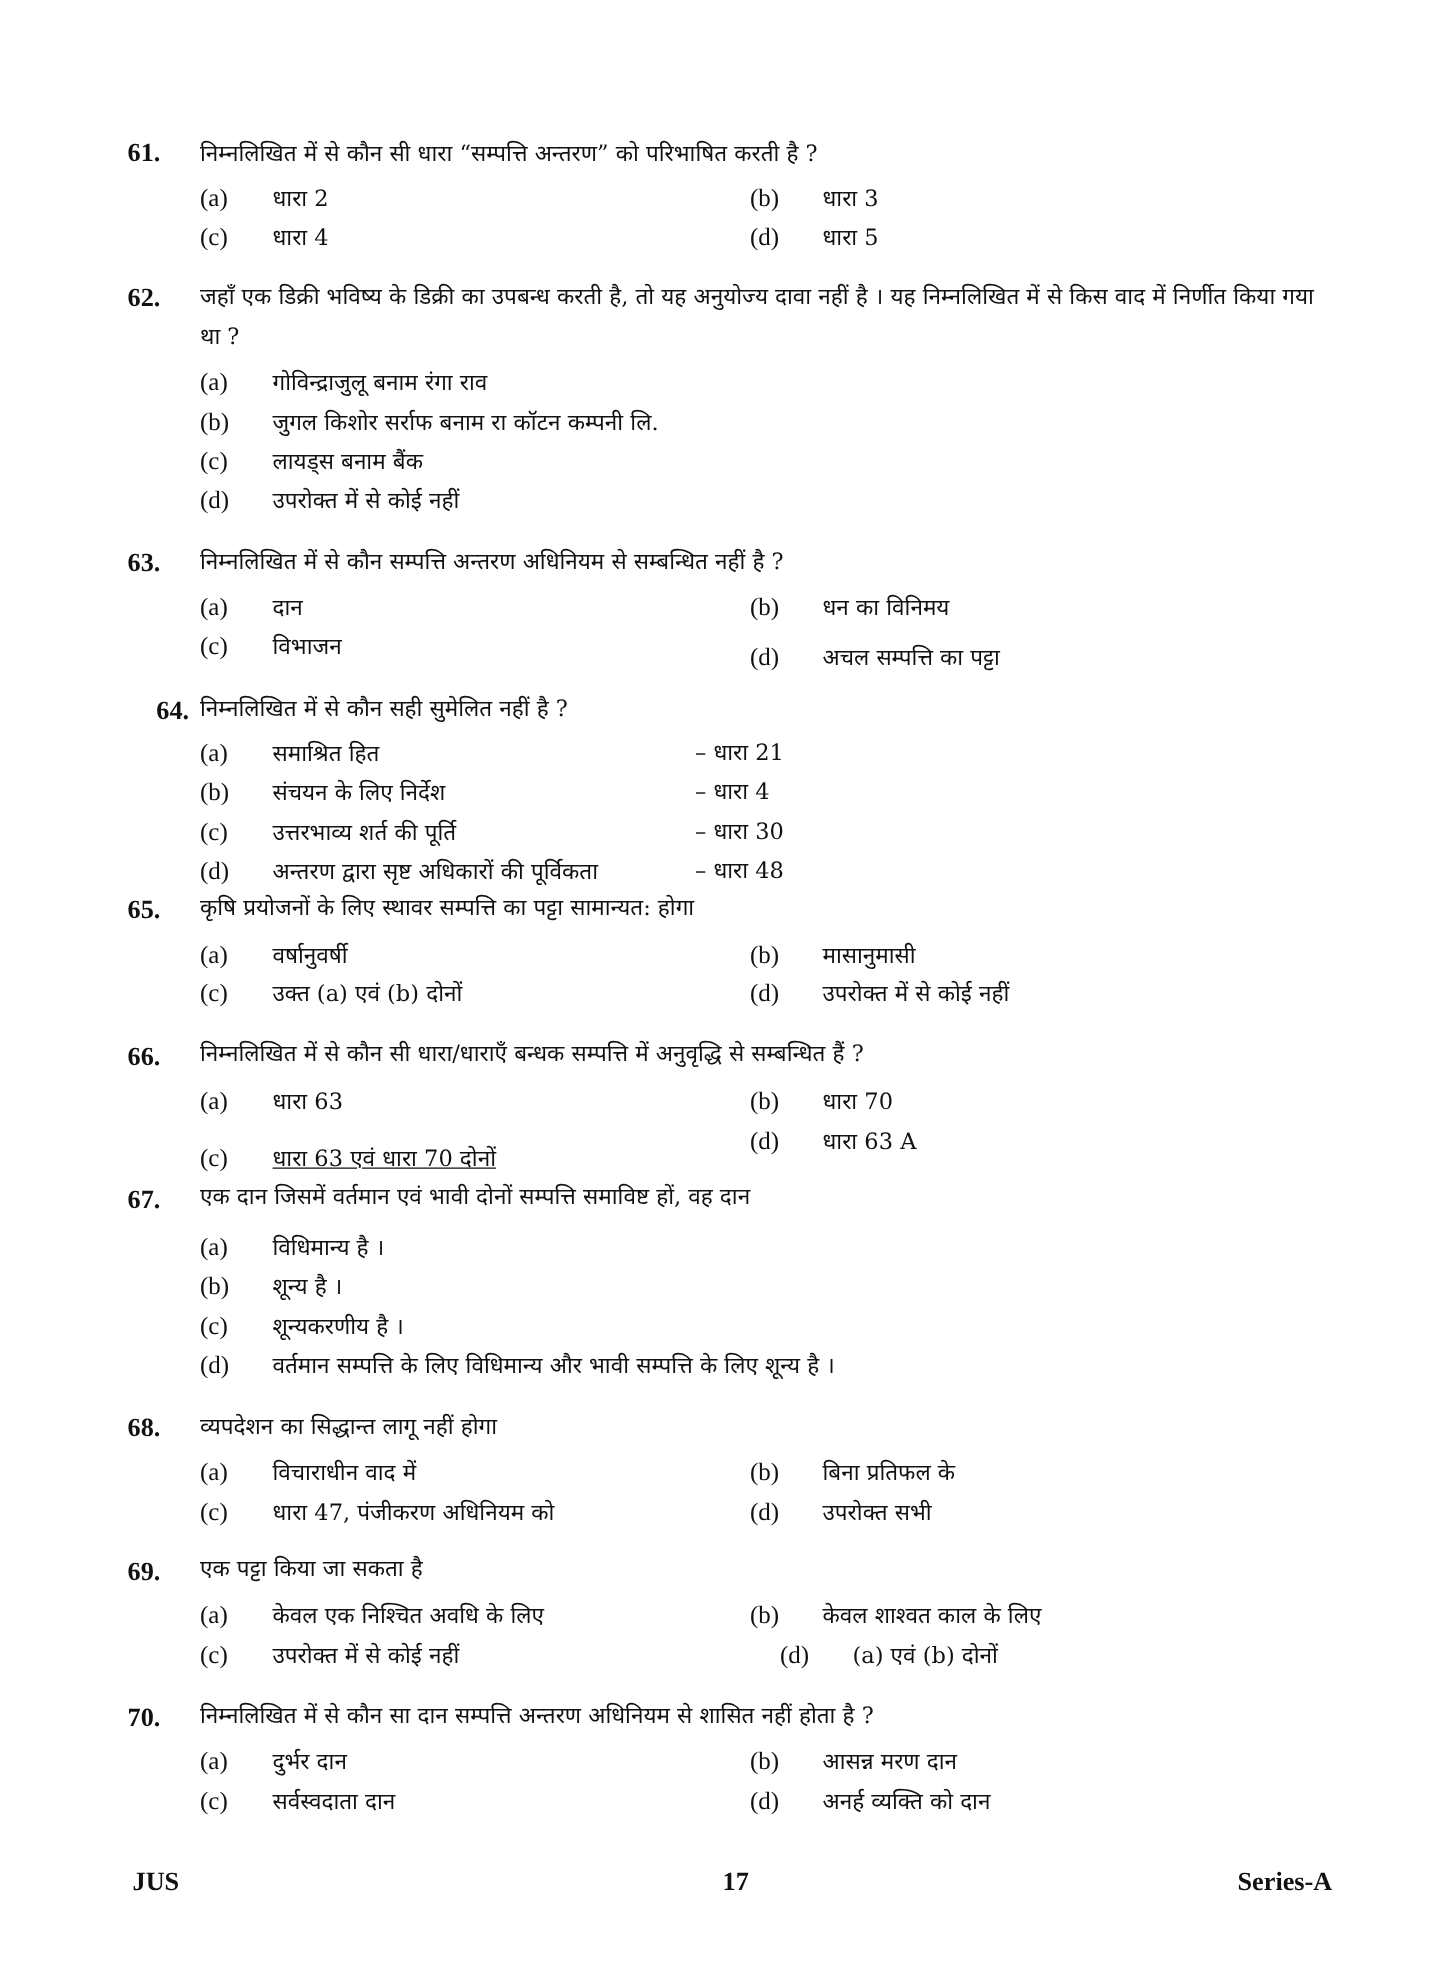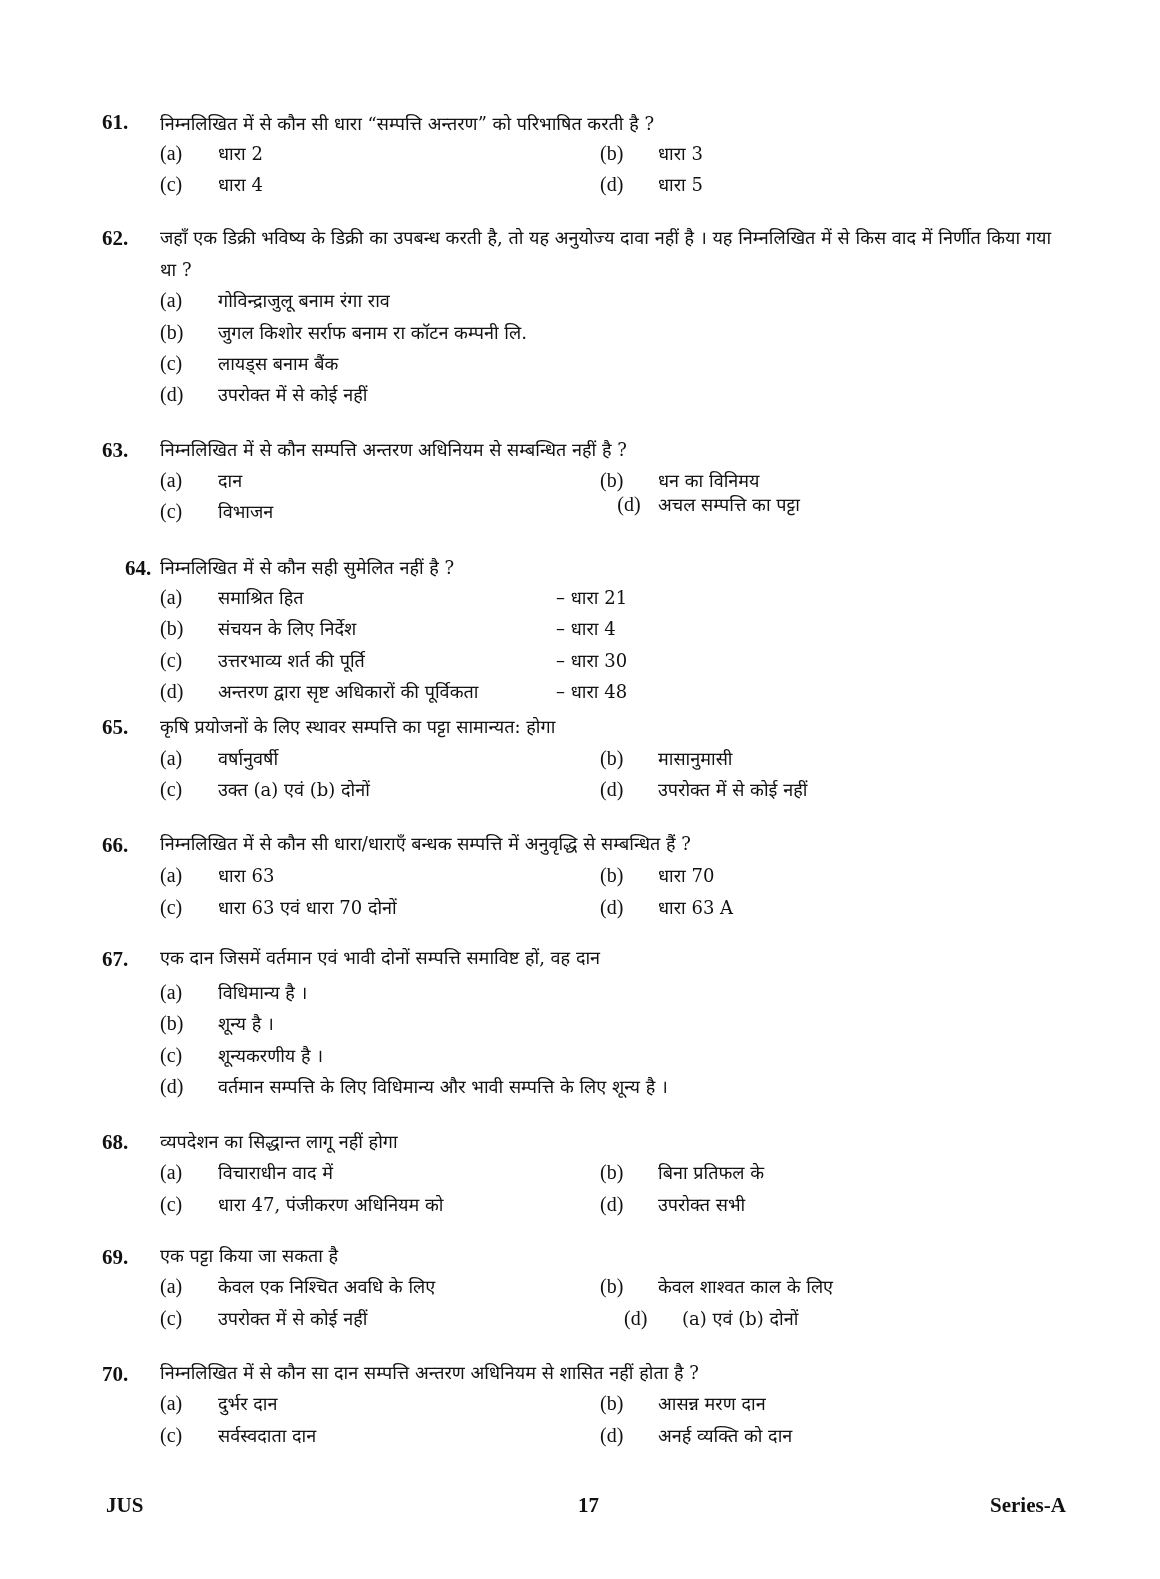--- a/index.html
+++ b/index.html
@@ -3,21 +3,21 @@
 <meta charset="utf-8">
 <style>
   html, body { margin: 0; padding: 0; background: #ffffff; }
   body { width: 1160px; height: 1579px; position: relative; overflow: hidden;
          font-family: "DejaVu Serif", "Liberation Serif", serif; color: #111; }
   .page { position: absolute; inset: 0; }
   .q { position: absolute; left: 0; width: 1160px; }
   .qnum { position: absolute; left: 102px; font-family: "Liberation Serif", serif;
           font-weight: bold; font-size: 21px; }
   .qtext { position: absolute; left: 160px; width: 905px; font-size: 18px; line-height: 32px; }
-  .opt { position: absolute; font-size: 18px; white-space: nowrap; height: 31px; line-height: 29px; }
+  .opt { position: absolute; font-size: 18px; white-space: nowrap; height: 31px; line-height: 40px; }
   .opt .lbl { display: inline-block; width: 58px; font-family: "Liberation Serif", serif; font-size: 20px; }
   .opt .sect { position: absolute; left: 396px; }
   .footer { position: absolute; top: 1457px; font-family: "Liberation Serif", serif;
             font-weight: bold; font-size: 21px; margin-top: 36px; }
 </style>
 </head>
 <body>
 
 <div class="page">
 
@@ -38,21 +38,21 @@
     <div class="opt" style="left:160px; top:127px;"><span class="lbl">(c)</span><span>लायड्स बनाम बैंक</span></div>
     <div class="opt" style="left:160px; top:158px;"><span class="lbl">(d)</span><span>उपरोक्त में से कोई नहीं</span></div>
   </div>
 
   <div class="q" style="top:434px;">
     <span class="qnum" style="top:4px;">63.</span>
     <div class="qtext">निम्नलिखित में से कौन सम्पत्ति अन्तरण अधिनियम से सम्बन्धित नहीं है ?</div>
     <div class="opt" style="left:160px; top:32px;"><span class="lbl">(a)</span><span>दान</span></div>
     <div class="opt" style="left:600px; top:32px;"><span class="lbl">(b)</span><span>धन का विनिमय</span></div>
     <div class="opt" style="left:160px; top:63px;"><span class="lbl">(c)</span><span>विभाजन</span></div>
-    <div class="opt" style="left:600px; top:56px;text-align:center;"><span class="lbl">(d)</span><span>अचल सम्पत्ति का पट्टा</span></div>
+    <div class="opt" style="left:600px; top:72px;"><span class="lbl">(d)</span><span>अचल सम्पत्ति का पट्टा</span></div>
   </div>
 
   <div class="q" style="top:552px;">
     <span class="qnum" style="top:4px;margin-left:23px;">64.</span>
     <div class="qtext">निम्नलिखित में से कौन सही सुमेलित नहीं है ?</div>
     <div class="opt" style="left:160px; top:31px;"><span class="lbl">(a)</span><span>समाश्रित हित</span><span class="sect">– धारा 21</span></div>
     <div class="opt" style="left:160px; top:62px;"><span class="lbl">(b)</span><span>संचयन के लिए निर्देश</span><span class="sect">– धारा 4</span></div>
     <div class="opt" style="left:160px; top:94px;"><span class="lbl">(c)</span><span>उत्तरभाव्य शर्त की पूर्ति</span><span class="sect">– धारा 30</span></div>
     <div class="opt" style="left:160px; top:125px;"><span class="lbl">(d)</span><span>अन्तरण द्वारा सृष्ट अधिकारों की पूर्विकता</span><span class="sect">– धारा 48</span></div>
   </div>
@@ -64,21 +64,21 @@
     <div class="opt" style="left:600px; top:33px;"><span class="lbl">(b)</span><span>मासानुमासी</span></div>
     <div class="opt" style="left:160px; top:64px;"><span class="lbl">(c)</span><span>उक्त (a) एवं (b) दोनों</span></div>
     <div class="opt" style="left:600px; top:64px;"><span class="lbl">(d)</span><span>उपरोक्त में से कोई नहीं</span></div>
   </div>
 
   <div class="q" style="top:828px;">
     <span class="qnum" style="top:5px;">66.</span>
     <div class="qtext">निम्नलिखित में से कौन सी धारा/धाराएँ बन्धक सम्पत्ति में अनुवृद्धि से सम्बन्धित हैं ?</div>
     <div class="opt" style="left:160px; top:33px;"><span class="lbl">(a)</span><span>धारा 63</span></div>
     <div class="opt" style="left:600px; top:33px;"><span class="lbl">(b)</span><span>धारा 70</span></div>
-    <div class="opt" style="left:160px; top:65px;"><span class="lbl">(c)</span><span>धारा 63 एवं धारा 70 दोनों</span></div>
+    <div class="opt" style="left:160px; top:79px;text-decoration:underline;"><span class="lbl">(c)</span><span>धारा 63 एवं धारा 70 दोनों</span></div>
     <div class="opt" style="left:600px; top:65px;"><span class="lbl">(d)</span><span>धारा 63 A</span></div>
   </div>
 
   <div class="q" style="top:942px;">
     <span class="qnum" style="top:5px;">67.</span>
     <div class="qtext">एक दान जिसमें वर्तमान एवं भावी दोनों सम्पत्ति समाविष्ट हों, वह दान</div>
     <div class="opt" style="left:160px; top:36px;"><span class="lbl">(a)</span><span>विधिमान्य है ।</span></div>
     <div class="opt" style="left:160px; top:67px;"><span class="lbl">(b)</span><span>शून्य है ।</span></div>
     <div class="opt" style="left:160px; top:99px;"><span class="lbl">(c)</span><span>शून्यकरणीय है ।</span></div>
     <div class="opt" style="left:160px; top:130px;"><span class="lbl">(d)</span><span>वर्तमान सम्पत्ति के लिए विधिमान्य और भावी सम्पत्ति के लिए शून्य है ।</span></div>

